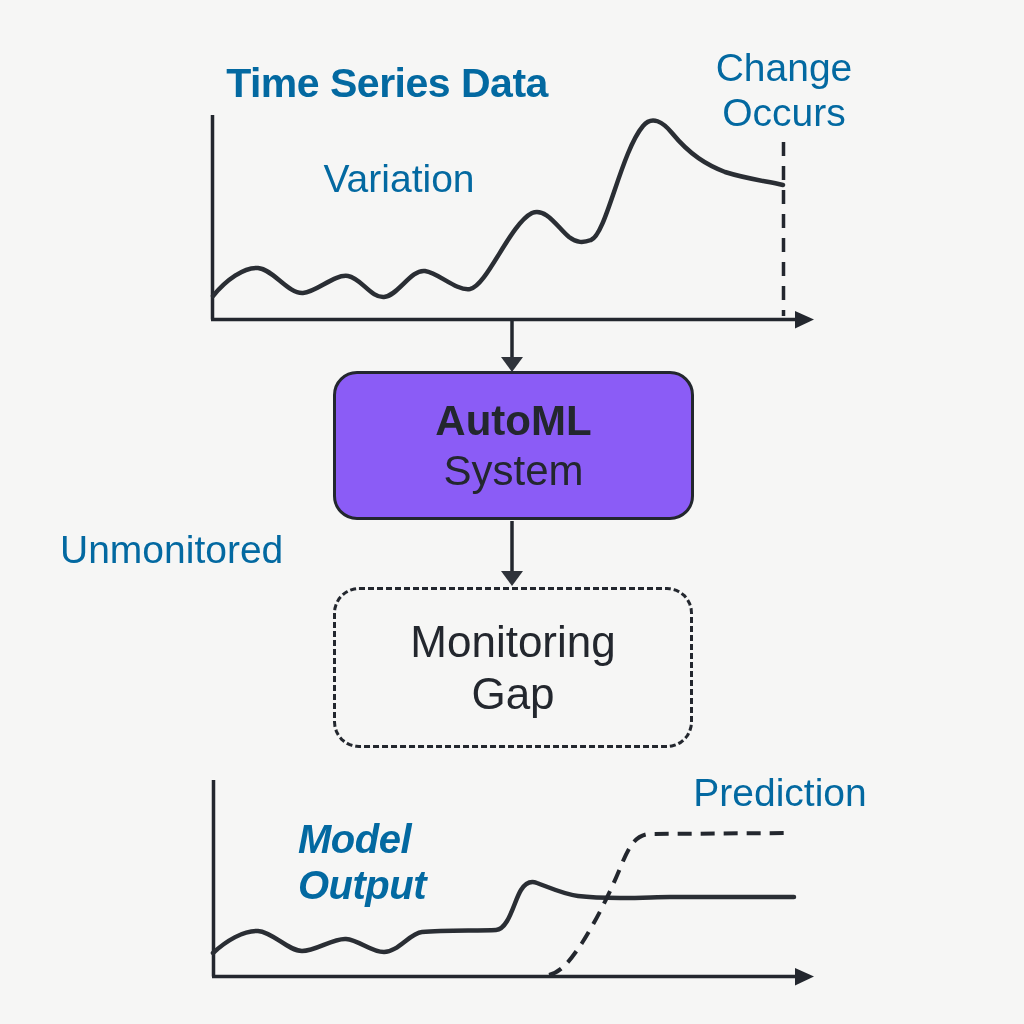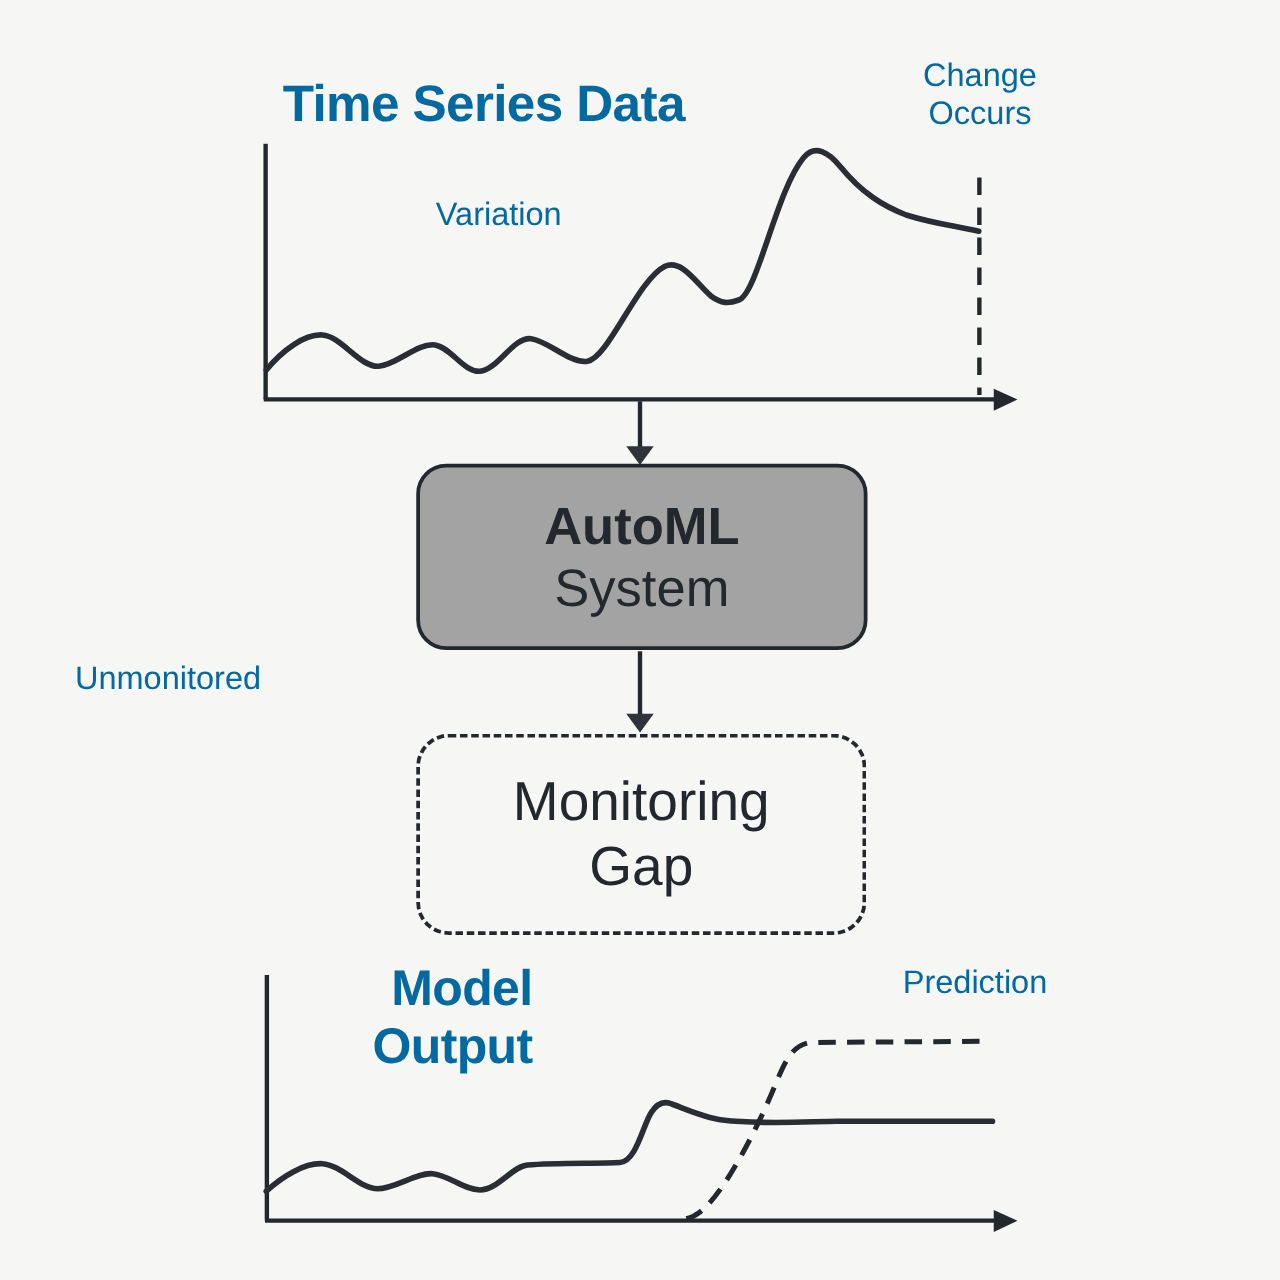--- a/index.html
+++ b/index.html
@@ -25,35 +25,35 @@
   }
   .label {
     position: absolute;
     white-space: nowrap;
     color: #0369a1;
     line-height: 1.16;
   }
   .centered { transform: translateX(-50%); text-align: center; }
   .bold { font-weight: bold; }
   .fs-title  { font-size: 41px; letter-spacing: -0.5px; }
-  .fs-annot  { font-size: 26px; }
+  .fs-annot  { font-size: 39px; }
   .fs-small-title { font-size: 40px; letter-spacing: -0.5px; }
   .flow-box {
     position: absolute;
     box-sizing: border-box;
     display: flex;
     flex-direction: column;
     justify-content: center;
     align-items: center;
     text-align: center;
   }
   .automl-box {
     left: 333px; top: 371px;
     width: 361px; height: 149px;
-    background: #a3a3a3;
+    background: #8b5cf6;
     border: 3px solid #23272e;
     border-radius: 24px;
     font-size: 42px;
     line-height: 50px;
   }
   .gap-box {
     left: 333px; top: 587px;
     width: 360px; height: 161px;
     background: transparent;
     border: 3.5px dashed #23272e;
@@ -141,20 +141,20 @@
   <div class="flow-box automl-box">
     <div class="bold">AutoML</div>
     <div>System</div>
   </div>
 
   <div class="flow-box gap-box">
     <div>Monitoring</div>
     <div>Gap</div>
   </div>
 
-  <div class="label bold fs-small-title centered" style="left:362px; top:768px; text-align:right;">
+  <div class="label bold fs-small-title centered" style="left:362px; top:816px; text-align:left;font-style:italic;">
     <div>Model</div>
     <div>Output</div>
   </div>
 
   <div class="label fs-annot centered" style="left:780px; top:770px;">Prediction</div>
 
 </div>
 
 </body></html>

